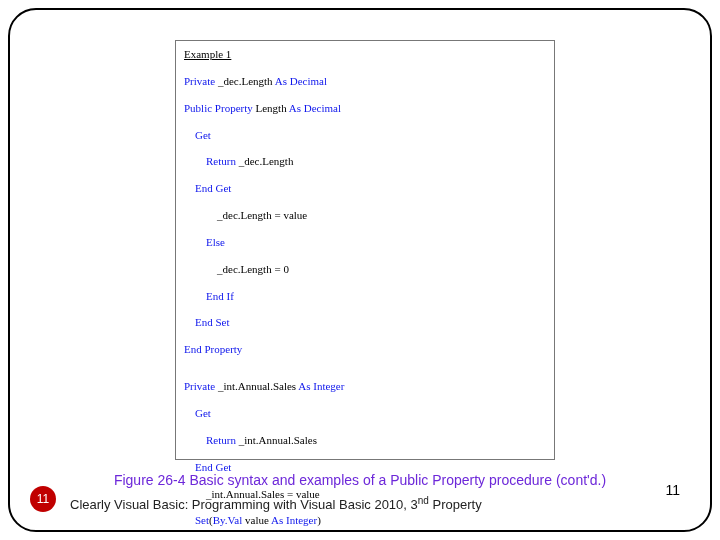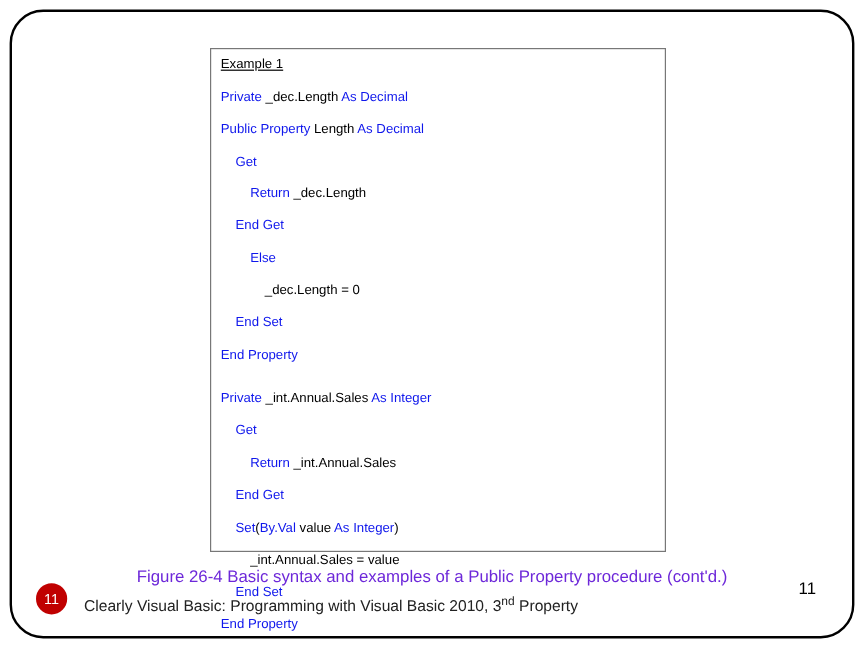--- a/index.html
+++ b/index.html
@@ -17,21 +17,21 @@
     border-radius: 28px;
   }
   .code-box {
     position: absolute;
     top: 30px;
     left: 165px;
     width: 380px;
     height: 420px;
     border: 1px solid #777;
     padding: 6px 8px;
-    font-family: Liberation Sans, sans-serif;
+    font-family: Liberation Serif, serif;
     font-size: 11px;
     line-height: 1.35;
     color: #000;
   }
   .code-box .u { text-decoration: underline; }
   .code-box .kw { color: #0f17ec; }
   .code-box .line { white-space: pre; margin-top: 12px; }
   .caption {
     position: absolute;
     left: 0; right: 0;
@@ -77,34 +77,36 @@
 
   <div class="code-box">
     <div class="u">Example 1</div>
     <div id="ex1">
         <div class="line"><span class="kw">Private </span><span>_dec.Length </span><span class="kw">As Decimal</span></div>
         <div class="line"><span></span></div>
         <div class="line"><span class="kw">Public Property </span><span>Length </span><span class="kw">As Decimal</span></div>
         <div class="line"><span>    </span><span class="kw">Get</span></div>
         <div class="line"><span>        </span><span class="kw">Return </span><span>_dec.Length</span></div>
         <div class="line"><span>    </span><span class="kw">End Get</span></div>
+        <div class="line"><span>            _dec.Length = value</span></div>
         <div class="line"><span>        </span><span class="kw">Else</span></div>
         <div class="line"><span>            _dec.Length = 0</span></div>
+        <div class="line"><span>        </span><span class="kw">End If</span></div>
         <div class="line"><span>    </span><span class="kw">End Set</span></div>
         <div class="line"><span class="kw">End Property</span></div>
       </div>
     <div style="height:10px"></div>
     <div id="ex2">
         <div class="line"><span class="kw">Private </span><span>_int.Annual.Sales </span><span class="kw">As Integer</span></div>
         <div class="line"><span></span></div>
         <div class="line"><span>    </span><span class="kw">Get</span></div>
         <div class="line"><span>        </span><span class="kw">Return </span><span>_int.Annual.Sales</span></div>
         <div class="line"><span>    </span><span class="kw">End Get</span></div>
+        <div class="line"><span>        _int.Annual.Sales = value</span></div>
         <div class="line"><span>    </span><span class="kw">Set</span><span>(</span><span class="kw">By.Val </span><span>value </span><span class="kw">As Integer</span><span>)</span></div>
-        <div class="line"><span>        _int.Annual.Sales = value</span></div>
         <div class="line"><span>    </span><span class="kw">End Set</span></div>
         <div class="line"><span class="kw">End Property</span></div>
       </div>
   </div>
 
   <div class="caption">Figure 26-4 Basic syntax and examples of a Public Property procedure (cont'd.)</div>
 
   <div class="badge">11</div>
 
   <div class="footer-text">

